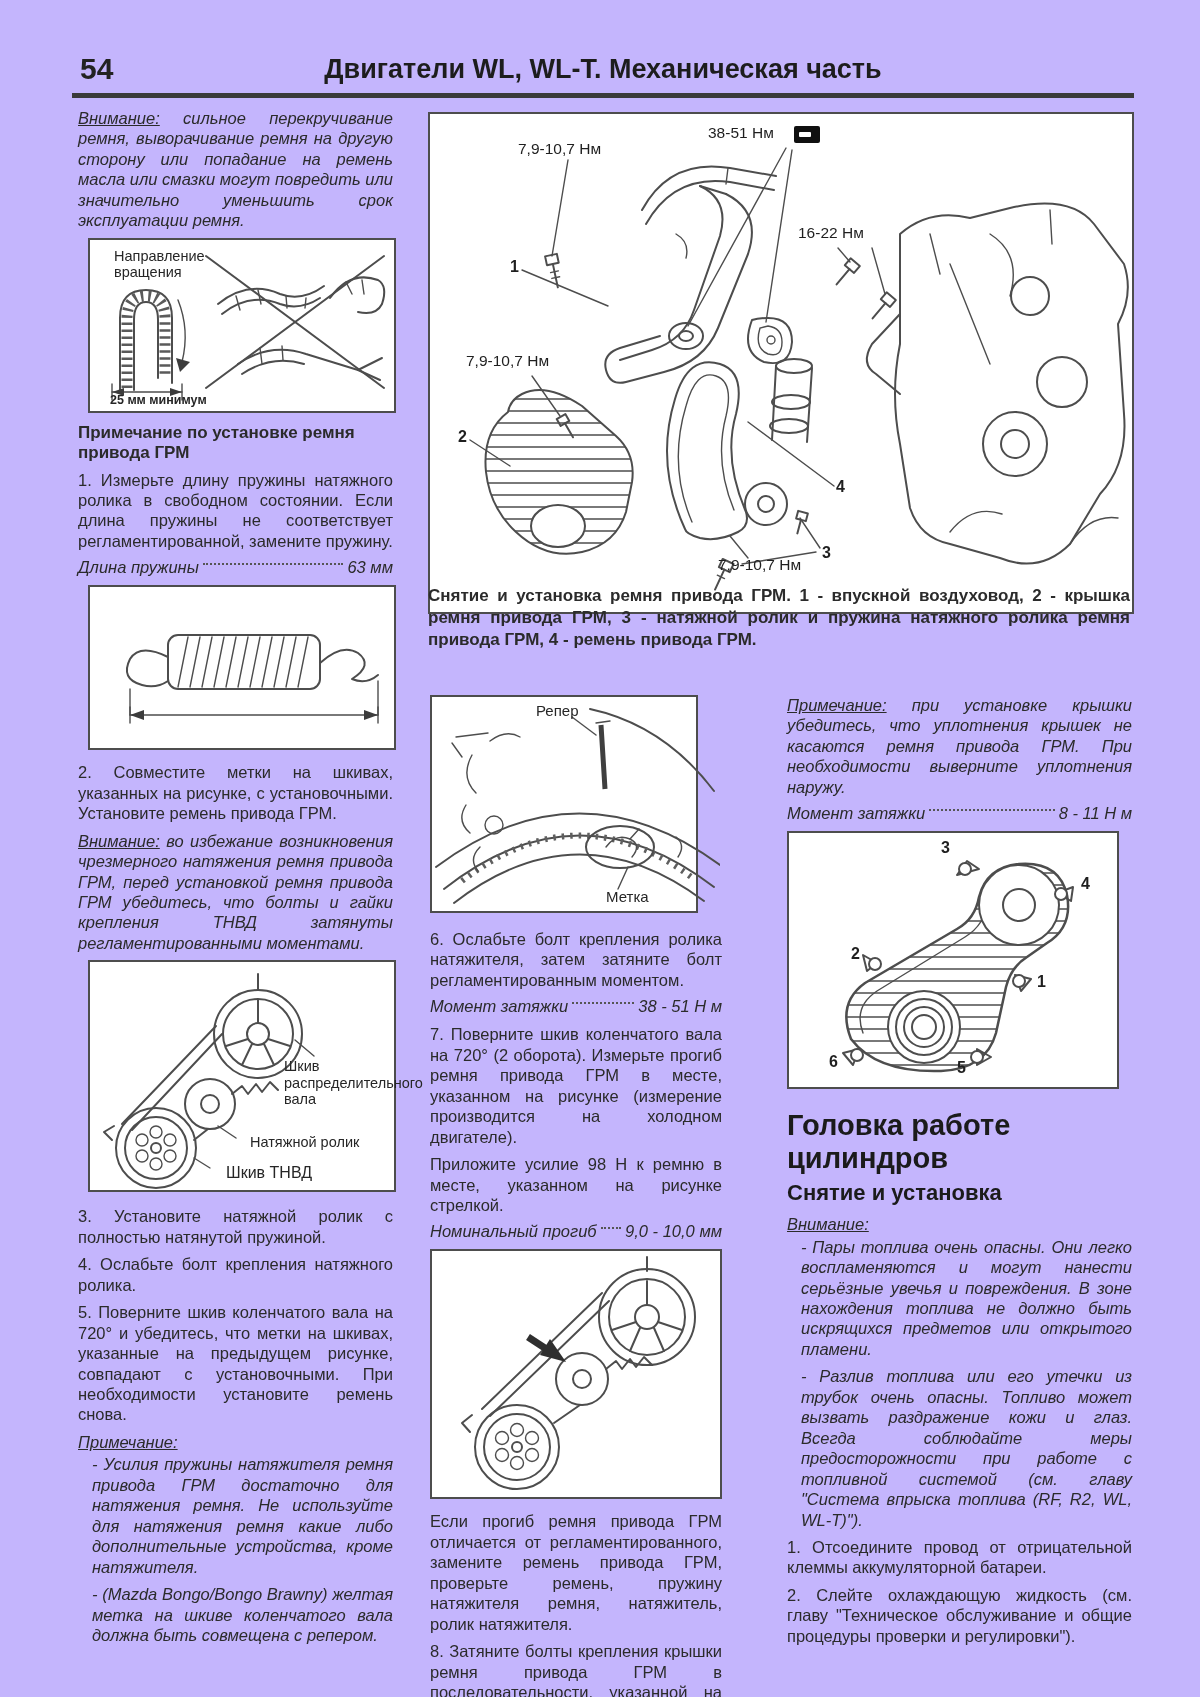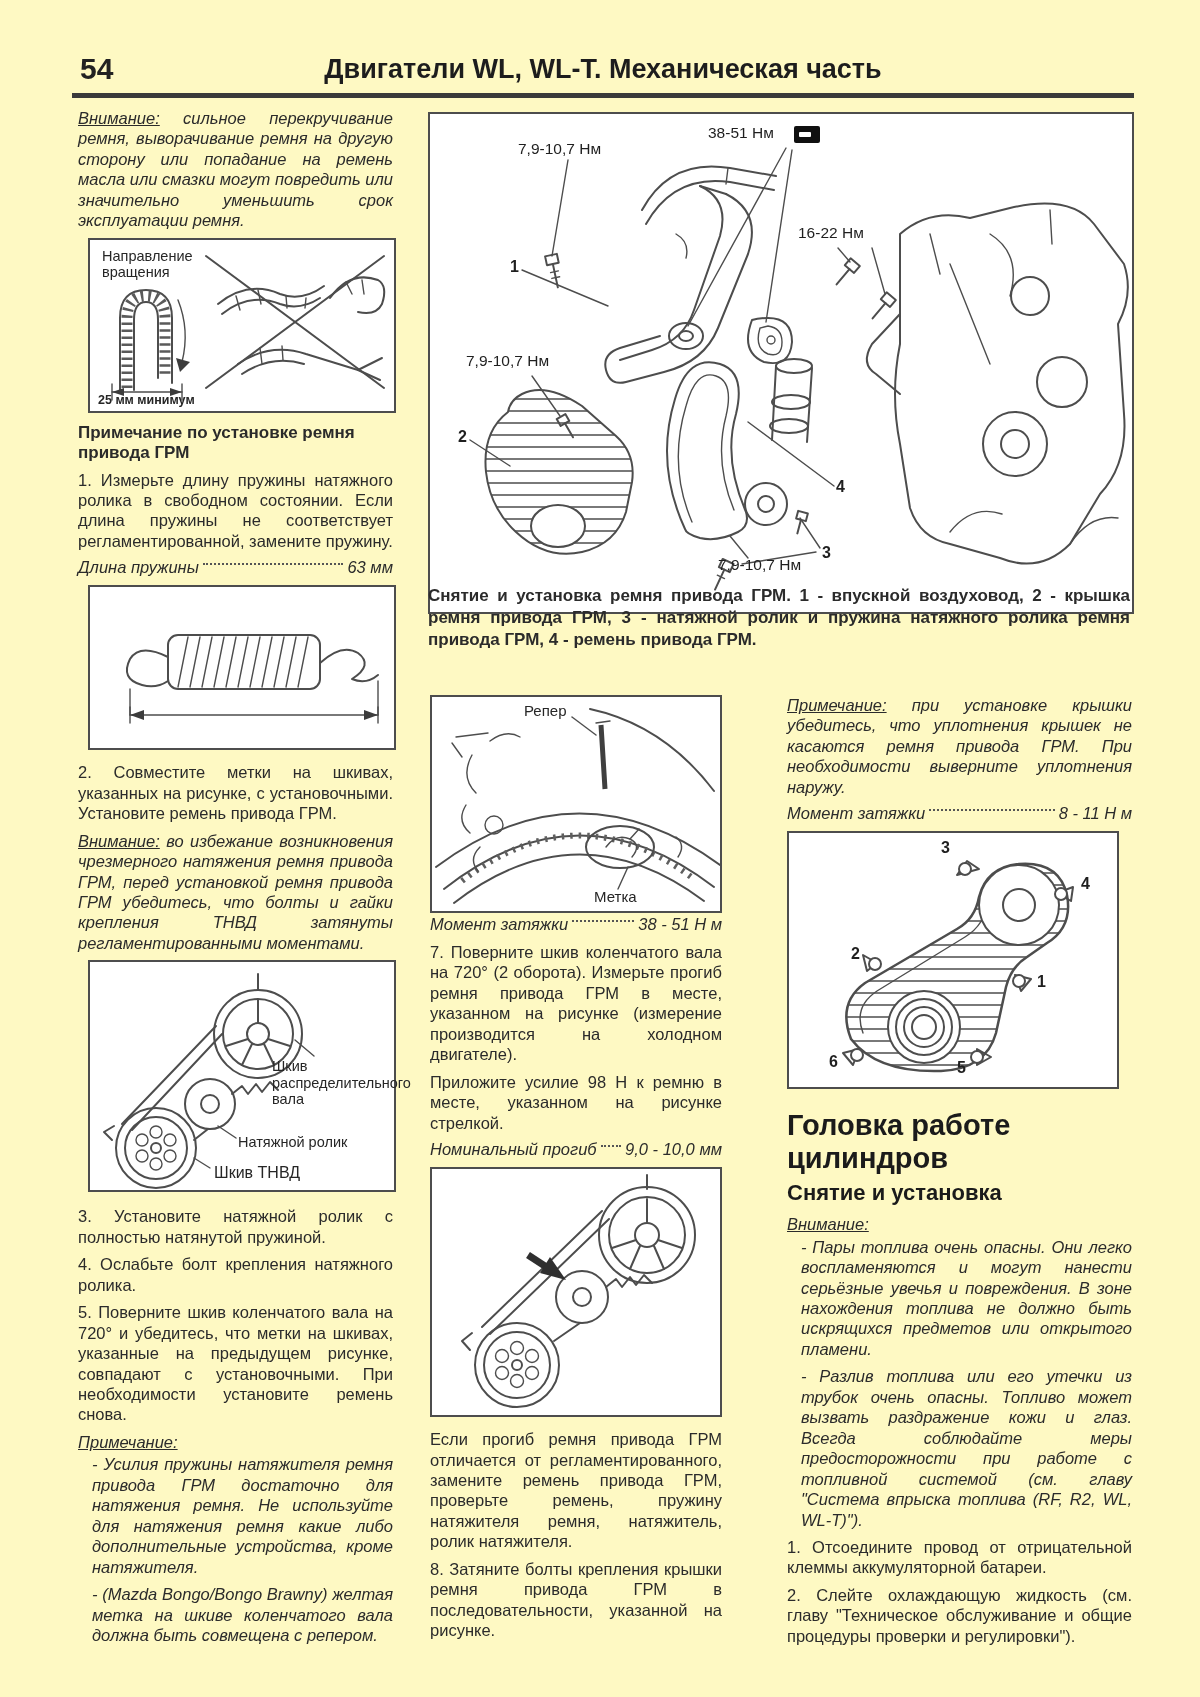--- a/index.html
+++ b/index.html
@@ -1,34 +1,34 @@
 <!DOCTYPE html>
 <html><head>
 <meta charset="utf-8">
 <style>
   html,body{margin:0;padding:0;background:#e8e8e8;}
-  .page{position:relative;width:1200px;height:1697px;background:#fef9c3;margin:0 auto;
+  .page{position:relative;width:1200px;height:1697px;background:#c4b5fd;margin:0 auto;
         font-family:"Liberation Sans","DejaVu Sans",sans-serif;color:#2b2b2b;overflow:hidden;}
   .pagenum{position:absolute;left:80px;top:52px;font-size:30px;font-weight:bold;color:#222;}
   .ptitle{position:absolute;left:72px;top:54px;width:1062px;text-align:center;font-size:27px;font-weight:bold;color:#1d1d1d;}
   .hrule{position:absolute;left:72px;top:93px;width:1062px;height:5px;background:#3a3a3a;}
   .col{position:absolute;}
   .p{font-size:16.5px;line-height:1.24;text-align:justify;margin:0 0 7px;}
   .it{font-style:italic;}
   .u{text-decoration:underline;}
   .b{font-weight:bold;}
   .indent{padding-left:14px;}
   .h-note{font-weight:bold;font-size:17px;line-height:1.2;margin:10px 0 6px;text-align:left;}
   .big-h{font-size:29px;font-weight:bold;line-height:1.12;color:#1b1b1b;margin:20px 0 6px;}
   .sub-h{font-size:22px;font-weight:bold;margin:0 0 8px;color:#1b1b1b;}
   .spec{display:flex;align-items:center;font-style:italic;font-size:16.5px;margin:2px 0 8px;}
   .spec .dots{flex:1;border-bottom:2px dotted #555;transform:translateY(-4px);margin:0 4px;}
   .spec .v{white-space:nowrap;}
   .figbox{position:relative;border:2px solid #4d4d4d;background:#fff;box-sizing:border-box;}
-  .flab{position:absolute;font-size:14.5px;line-height:1.12;color:#262626;}
+  .flab{position:absolute;font-size:14.5px;line-height:1.12;color:#262626;margin-left:12px;}
   .flab.small{font-size:12.5px;}
   .tq{position:absolute;font-size:15.5px;color:#1f1f1f;white-space:nowrap;}
   .num{position:absolute;font-size:16px;font-weight:bold;color:#1f1f1f;}
   .badge{position:absolute;width:26px;height:17px;background:#101010;border-radius:2px;}
   .badge:after{content:"";position:absolute;left:5px;top:6px;width:12px;height:5px;background:#fff;border-radius:1px;}
   svg{display:block;}
   svg *{vector-effect:non-scaling-stroke;}
   .sk{stroke:#4d4d4d;fill:none;stroke-width:2;stroke-linecap:round;stroke-linejoin:round;}
   .sk1{stroke:#4d4d4d;fill:none;stroke-width:1.4;stroke-linecap:round;}
   .skF{fill:#3c3c3c;stroke:none;}
@@ -289,21 +289,21 @@
     <div class="num" style="left:80px;top:144px;">1</div>
     <div class="num" style="left:28px;top:314px;">2</div>
     <div class="num" style="left:392px;top:430px;">3</div>
     <div class="num" style="left:406px;top:364px;">4</div>
   </div>
 
   <p class="p b" style="position:absolute;left:428px;top:585px;width:702px;font-size:17px;line-height:1.3;">Снятие и установка ремня привода ГРМ. 1 - впускной воздуховод, 2 - крышка ремня привода ГРМ, 3 - натяжной ролик и пружина натяжного ролика ремня привода ГРМ, 4 - ремень привода ГРМ.</p>
 
   <div class="col" style="left:430px;top:695px;width:292px;">
 
-    <div class="figbox" style="width:292px;height:218px;">
+    <div class="figbox" style="width:268px;height:218px;">
       <svg viewBox="0 0 288 214" width="288" height="214">
         <path class="sk" d="M12,192 Q146,86 282,190"></path>
         <path class="sk" d="M22,206 Q146,110 272,204"></path>
         <path class="sk" d="M4,170 Q146,64 288,168"></path>
         <path stroke="#5f5f5f" fill="none" stroke-width="6" stroke-dasharray="2.5,6" d="M30,184 Q146,94 262,182"></path>
         <path class="sk" d="M158,12 Q232,28 282,94"></path>
         <line stroke="#3f3f3f" stroke-width="5" x1="169" y1="28" x2="173" y2="92"></line>
         <line class="sk1" x1="164" y1="26" x2="178" y2="24"></line>
         <line class="sk1" x1="140" y1="20" x2="164" y2="38"></line>
         <ellipse class="sk" cx="188" cy="150" rx="34" ry="21"></ellipse>
@@ -312,20 +312,21 @@
         <line class="sk1" x1="196" y1="170" x2="186" y2="192"></line>
         <path class="sk1" d="M40,58 Q28,80 44,96 M34,108 Q24,124 38,136 M58,44 Q74,32 88,40"></path>
         <circle class="sk1" cx="62" cy="128" r="9"></circle>
         <path class="sk1" d="M48,150 Q36,162 46,174 M24,40 L56,36 M20,46 L30,60"></path>
         <path class="sk1" d="M244,140 q10,8 2,20"></path>
       </svg>
       <div class="flab" style="left:92px;top:6px;font-size:15px;">Репер</div>
       <div class="flab" style="left:162px;top:192px;font-size:15px;">Метка</div>
     </div>
 
+    <p class="p" style="margin-top:16px;">6. Ослабьте болт крепления ролика натяжителя, затем затяните болт регламентированным моментом.</p>
 
     <div class="spec">
       <span>Момент затяжки</span>
       <span class="dots"></span>
       <span class="v">38 - 51 Н м</span>
     </div>
 
     <p class="p">7. Поверните шкив коленчатого вала на 720° (2 оборота). Измерьте прогиб ремня привода ГРМ в месте, указанном на рисунке (измерение производится на холодном двигателе).</p>
     <p class="p">Приложите усилие 98 Н к ремню в месте, указанном на рисунке стрелкой.</p>
 

